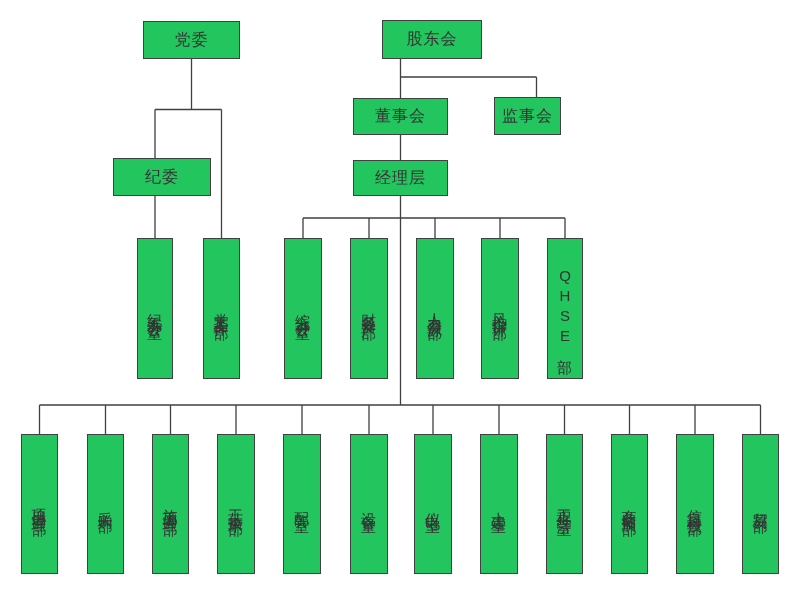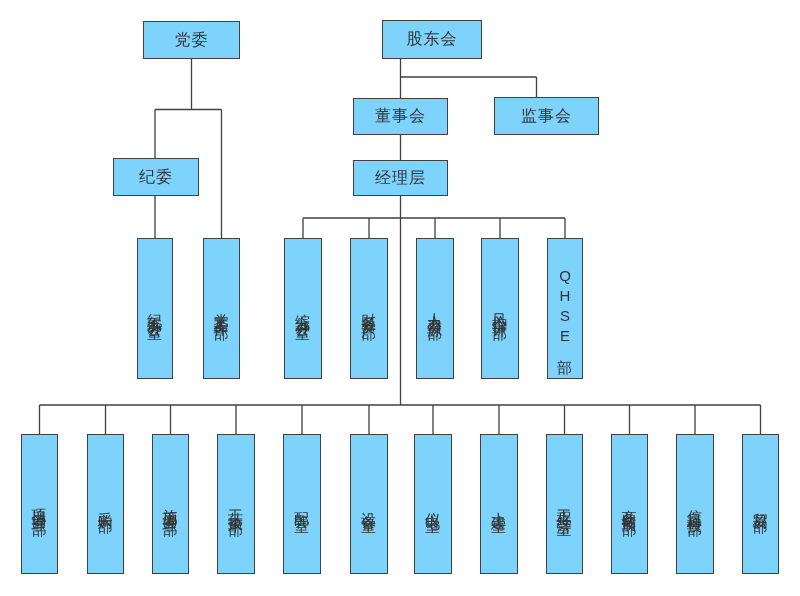--- a/index.html
+++ b/index.html
@@ -16,42 +16,42 @@
     overflow: hidden;
   }
   .connectors {
     position: absolute;
     left: 0; top: 0;
     width: 800px; height: 596px;
   }
   .node {
     position: absolute;
     box-sizing: border-box;
-    background: #7dd3fc;
+    background: #22c55e;
     border: 1px solid #404040;
     display: flex;
     align-items: center;
     justify-content: center;
     color: #333333;
     text-align: center;
   }
   .h { font-size: 16px; letter-spacing: 1px; }
   .v span {
     writing-mode: vertical-rl;
     text-orientation: upright;
     letter-spacing: 3px;
     font-size: 15px;
     line-height: 1;
   }
   
   #n-party        { left:143px; top:21px;  width:97px;  height:38px; }
   #n-shareholders { left:350px; top:20px;  width:100px; height:39px;margin-left:32px; }
   #n-board        { left:353px; top:98px;  width:95px;  height:37px; }
-  #n-supervisors  { left:494px; top:97px;  width:105px;  height:38px; }
-  #n-discipline   { left:113px; top:158px; width:86px;  height:38px; }
+  #n-supervisors  { left:494px; top:97px;  width:67px;  height:38px; }
+  #n-discipline   { left:113px; top:158px; width:98px;  height:38px; }
   #n-management   { left:353px; top:160px; width:95px;  height:36px;align-items:center; }
   
   .vm { top:238px; height:141px; }
   #n-discipline-office { left:137px; width:36px; }
   #n-party-work        { left:203px; width:37px; }
   #n-general-office    { left:284px; width:38px; }
   #n-finance-asset     { left:350px; width:38px; }
   #n-hr                { left:416px; width:38px; }
   #n-risk-audit        { left:481px; width:38px; }
   #n-qhse              { left:547px; width:36px; }

